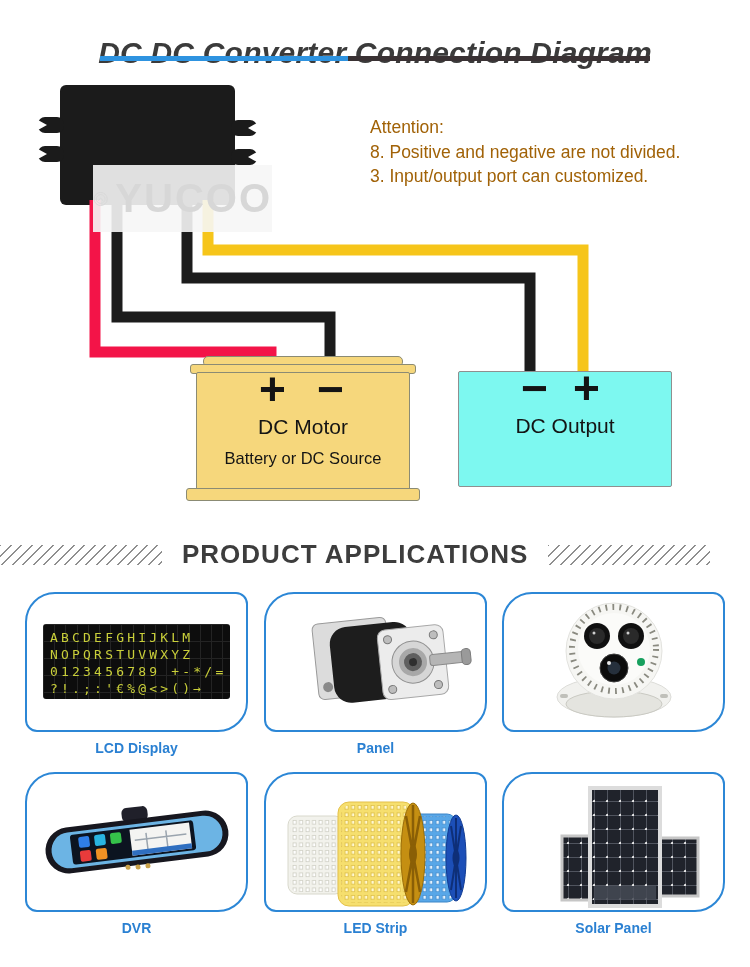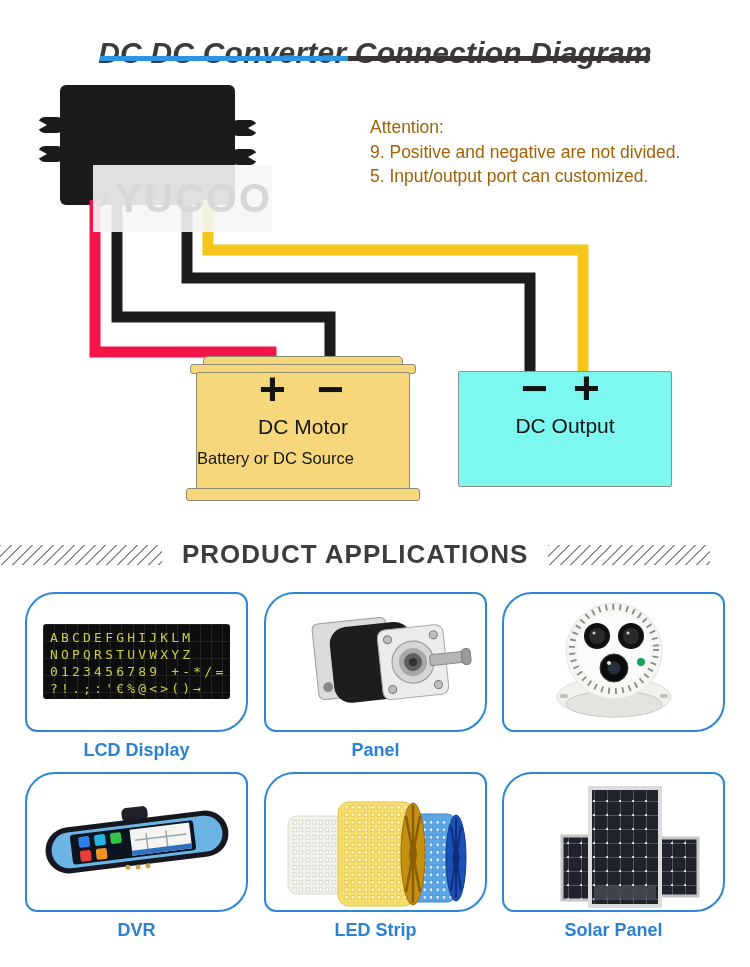--- a/index.html
+++ b/index.html
@@ -29,34 +29,34 @@
   .dci-lid  {left:190px;top:364px;width:226px;height:10px;border-radius:3px;}
   .dci-body {left:196px;top:372px;width:214px;height:118px;border-radius:2px;}
   .dci-base {left:186px;top:488px;width:234px;height:13px;border-radius:3px;}
 
   .dco-body{position:absolute;left:458px;top:371px;width:214px;height:116px;z-index:3;
             background:#7df8f0;border:1.5px solid #8f8f8f;box-sizing:border-box;border-radius:2px;}
 
   .sign{position:absolute;top:-7px;font-size:46px;font-weight:bold;color:#141414;line-height:1;}
   .box-title{position:absolute;top:42px;left:0;width:100%;text-align:center;
              font-size:21px;color:#141414;}
-  .box-sub{position:absolute;top:76px;left:0;width:100%;
+  .box-sub{position:absolute;top:76px;left:0;width:100%;text-align:center;
            font-size:16.5px;color:#141414;}
 
   
   .apps-head{position:absolute;top:539px;left:0;width:750px;z-index:3;
              display:flex;justify-content:flex-start;align-items:center;gap:20px;}
   .apps-head h2{margin:0;font-size:26px;font-weight:bold;color:#3d3d3d;letter-spacing:1px;}
   .hatch{width:162px;height:20px;
          background:repeating-linear-gradient(135deg,#8f8f8f 0 1.4px,transparent 1.4px 7.4px);}
 
   .card{position:absolute;width:223px;height:140px;box-sizing:border-box;background:#fff;
         border:2px solid #2c87d6;border-radius:30px 12px 30px 12px;overflow:hidden;}
   .card-label{position:absolute;width:223px;text-align:center;
-              font-size:18px;font-weight:bold;color:#2a80d2;}
+              font-size:14px;font-weight:bold;color:#2a80d2;}
 
   
   .lcd{position:absolute;left:16px;top:30px;width:187px;height:75px;border-radius:3px;
        background-color:#0d0d0d;
        background-image:repeating-linear-gradient(to right,#242424 0 1px,transparent 1px 11.2px),
                         repeating-linear-gradient(to bottom,#242424 0 1px,transparent 1px 17px);
        padding:5px 0 0 7px;box-sizing:border-box;}
   .lcd-row{font-family:"DejaVu Sans Mono",monospace;font-size:13px;letter-spacing:3.2px;
            line-height:17px;color:#c9cf3a;white-space:pre;}
 </style>
@@ -96,22 +96,22 @@
     <svg width="42" height="42" viewBox="0 0 42 42">
       <circle cx="21" cy="21" r="18" fill="none" stroke="#d7d7d7" stroke-width="2.5"></circle>
       <circle cx="21" cy="21" r="12" fill="none" stroke="#d7d7d7" stroke-width="2"></circle>
       <path d="M15 26 Q21 12 27 26" fill="none" stroke="#d7d7d7" stroke-width="2"></path>
     </svg>
     <span class="wm-text">YUCOO</span>
   </div>
 
   <div class="attention">
     <div>Attention:</div>
-    <div>9. Positive and negative are not divided.</div>
-    <div>5. Input/output port can customized.</div>
+    <div>8. Positive and negative are not divided.</div>
+    <div>3. Input/output port can customized.</div>
   </div>
 
   <div class="dci-plate"></div>
   <div class="dci-lid"></div>
   <div class="dci-body">
     <span class="sign" style="left:62px;">+</span>
     <span class="sign" style="left:120px;">−</span>
     <div class="box-title">DC Motor</div>
     <div class="box-sub">Battery or DC Source</div>
   </div>

